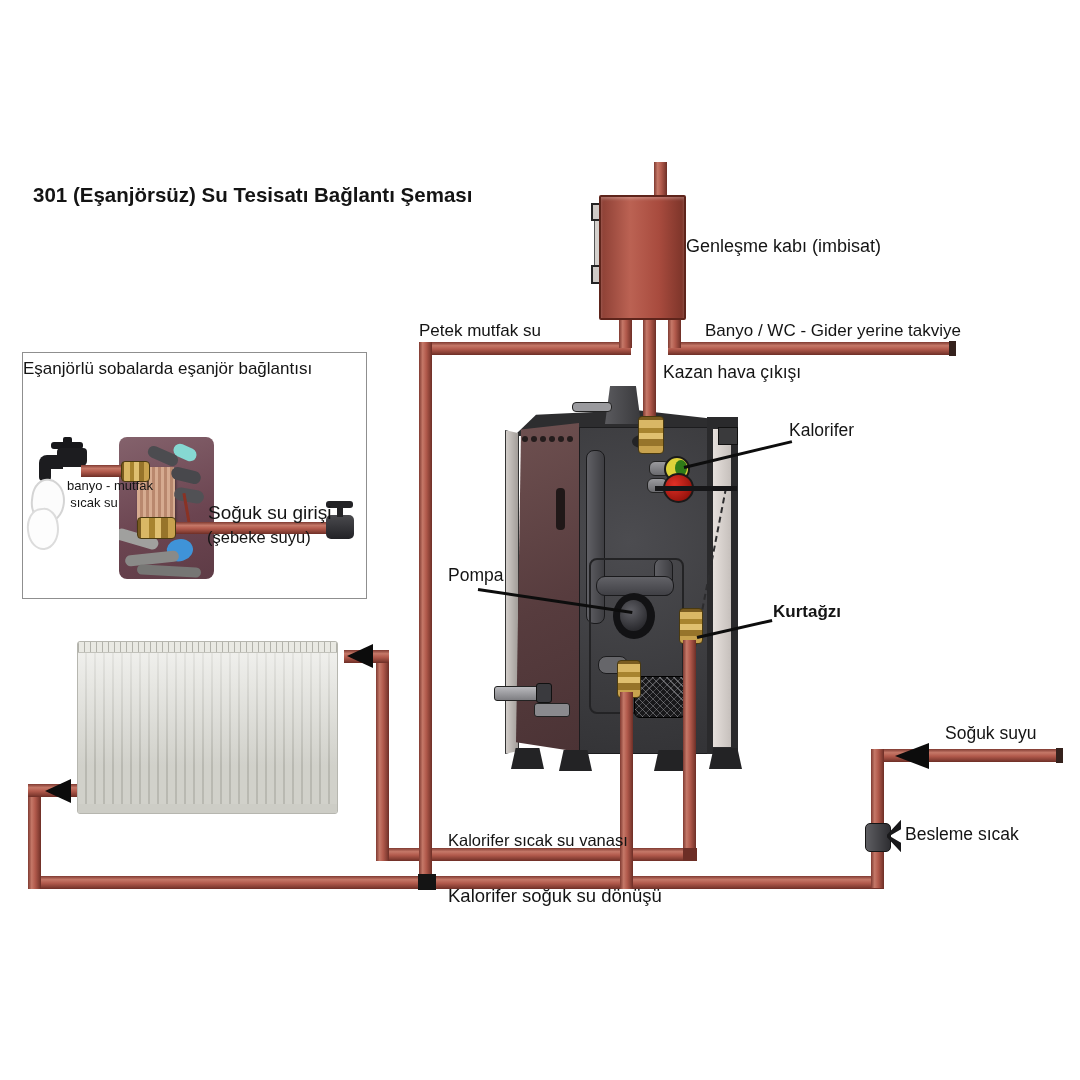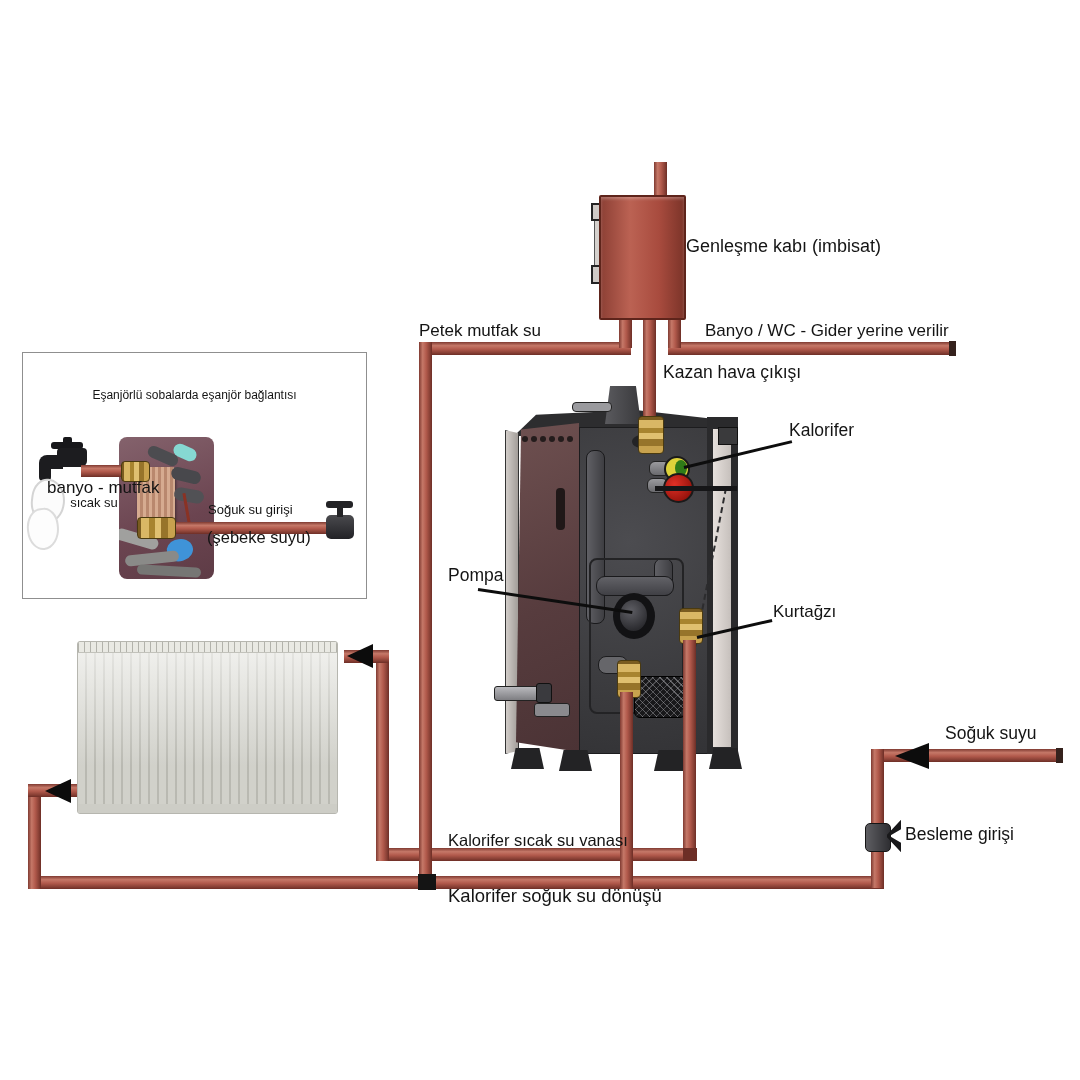--- a/index.html
+++ b/index.html
@@ -60,21 +60,21 @@
   <div class="abs" style="left:865px;top:823px;width:24px;height:27px;background:linear-gradient(to right,#5e5e62,#2e2e32);border:1px solid #151515;border-radius:5px;"></div>
   <div class="abs" style="left:887px;top:819px;width:14px;height:34px;background:#18181a;clip-path:polygon(0 46%,100% 2%,100% 30%,18% 50%,100% 70%,100% 98%,0 54%);"></div>
 
   <div class="abs" style="left:77px;top:641px;width:259px;height:171px;border:1px solid #b6b6af;border-radius:3px;background:#e6e6e0;overflow:hidden;">
     <div class="abs" style="left:0;top:0;width:100%;height:10px;background:repeating-linear-gradient(to right,#b2b2ab 0 1.5px,#e9e9e3 1.5px 6px);border-bottom:1px solid #c2c2bb;"></div>
     <div class="abs" style="left:0;top:11px;width:100%;height:151px;background:linear-gradient(to bottom,rgba(255,255,255,0.55),rgba(0,0,0,0.05) 75%),repeating-linear-gradient(to right,#dcdcd5 0 7px,#c3c3bb 7px 9px);"></div>
     <div class="abs" style="left:0;top:162px;width:100%;height:9px;background:#cdcdc6;"></div>
   </div>
 
   <div class="abs" style="left:22px;top:352px;width:343px;height:245px;border:1px solid #8f8f8f;background:#fff;">
-    <div class="lbl" style="left:0;top:36px;width:100%;text-align:center;font-size:12px;">Eşanjörlü sobalarda eşanjör bağlantısı</div>
+    <div class="lbl" style="left:0;top:7px;width:100%;text-align:left;font-size:17px;">Eşanjörlü sobalarda eşanjör bağlantısı</div>
 
     <div class="abs" style="left:96px;top:84px;width:95px;height:142px;border-radius:8px;overflow:hidden;background:linear-gradient(160deg,#84626c,#6b4450 60%,#5e3c46);">
       <div class="abs" style="left:18px;top:30px;width:38px;height:62px;border-radius:3px;background:repeating-linear-gradient(to right,#d6ab90 0 3px,#b9886e 3px 6px);box-shadow:1px 2px 3px rgba(0,0,0,0.4);"></div>
       <div class="abs" style="left:54px;top:9px;width:24px;height:13px;border-radius:7px;background:#86d8d2;transform:rotate(24deg);"></div>
       <div class="abs" style="left:28px;top:13px;width:32px;height:12px;border-radius:6px;background:#4c4c50;transform:rotate(24deg);"></div>
       <div class="abs" style="left:52px;top:32px;width:30px;height:13px;border-radius:7px;background:#48484c;transform:rotate(14deg);"></div>
       <div class="abs" style="left:55px;top:52px;width:30px;height:13px;border-radius:7px;background:#515155;transform:rotate(10deg);"></div>
       <div class="abs" style="left:66px;top:56px;width:3px;height:30px;background:#8a3224;transform:rotate(-10deg);"></div>
       <div class="abs" style="left:48px;top:102px;width:26px;height:22px;border-radius:45% 55% 50% 50%;background:#3f93d8;transform:rotate(-18deg);"></div>
       <div class="abs" style="left:-4px;top:96px;width:44px;height:12px;border-radius:6px;background:#a0a09e;transform:rotate(16deg);"></div>
@@ -86,29 +86,29 @@
     <div class="abs" style="left:40px;top:84px;width:9px;height:9px;background:#17171a;border-radius:2px;"></div>
     <div class="abs" style="left:34px;top:95px;width:30px;height:19px;background:#1c1c1f;border-radius:4px 4px 6px 2px;"></div>
     <div class="abs" style="left:16px;top:102px;width:24px;height:14px;background:#1c1c1f;border-radius:8px 0 0 2px;"></div>
     <div class="abs" style="left:16px;top:112px;width:12px;height:16px;background:#1c1c1f;border-radius:0 0 4px 4px;"></div>
 
     <div class="abs" style="left:8px;top:126px;width:30px;height:40px;border:2px solid #d4d4d4;border-radius:45% 55% 50% 50%;background:#fcfcfc;transform:rotate(7deg);"></div>
     <div class="abs" style="left:4px;top:155px;width:28px;height:38px;border:2px solid #dcdcdc;border-radius:50% 45% 55% 50%;background:#fdfdfd;transform:rotate(-6deg);"></div>
 
     <div class="ph" style="left:58px;top:112px;width:44px;height:12px;"></div>
     <div class="brass-h" style="left:98px;top:108px;width:27px;height:19px;"></div>
-    <div class="lbl" style="left:24px;top:126px;width:110px;font-size:17px;">banyo - mutfak</div>
+    <div class="lbl" style="left:32px;top:126px;width:110px;text-align:center;font-size:13px;">banyo - mutfak</div>
     <div class="lbl" style="left:16px;top:143px;width:110px;text-align:center;font-size:13px;">sıcak su</div>
 
     <div class="ph" style="left:146px;top:169px;width:166px;height:12px;"></div>
     <div class="brass-h" style="left:114px;top:164px;width:37px;height:20px;"></div>
     <div class="abs" style="left:303px;top:162px;width:28px;height:24px;background:linear-gradient(#4a4a4e,#222226);border-radius:5px;"></div>
     <div class="abs" style="left:314px;top:153px;width:6px;height:11px;background:#232326;"></div>
     <div class="abs" style="left:303px;top:148px;width:27px;height:7px;background:#232326;border-radius:3px;"></div>
-    <div class="lbl" style="left:185px;top:150px;font-size:13px;">Soğuk su girişi</div>
+    <div class="lbl" style="left:185px;top:150px;font-size:19px;">Soğuk su girişi</div>
     <div class="lbl" style="left:184px;top:175px;font-size:16.5px;">(şebeke suyu)</div>
   </div>
 
   <div class="abs" style="left:506px;top:410px;width:231px;height:26px;background:#2d2d2f;clip-path:polygon(4% 95%,13% 18%,56% 0,98% 42%,95% 100%,4% 100%);"></div>
   <div class="abs" style="left:605px;top:386px;width:36px;height:38px;background:linear-gradient(to right,#5a5a5e,#39393c);clip-path:polygon(14% 0,86% 0,100% 100%,0 100%);"></div>
   <div class="abs" style="left:572px;top:402px;width:38px;height:8px;background:#9a9a9e;border:1px solid #222;border-radius:4px;"></div>
 
   <div class="abs" style="left:505px;top:430px;width:12px;height:322px;background:linear-gradient(to right,#d2cdc9,#a29d99);border:1px solid #333;clip-path:polygon(0 0,100% 1%,100% 99%,0 100%);"></div>
   <div class="abs" style="left:516px;top:423px;width:63px;height:329px;background:linear-gradient(155deg,#6e5050,#573c3e 55%,#4b3335);clip-path:polygon(8% 2%,100% 0,100% 100%,0 97%);"></div>
   <div class="abs" style="left:522px;top:436px;width:54px;height:10px;display:flex;gap:3px;">
@@ -166,26 +166,27 @@
   <div class="pv" style="left:668px;top:314px;height:34px;"></div>
   <div class="abs" style="left:594px;top:214px;width:5px;height:58px;background:#d5d1cd;border:1px solid #555;"></div>
   <div class="abs" style="left:591px;top:203px;width:10px;height:14px;background:#cfcac6;border:2px solid #242424;"></div>
   <div class="abs" style="left:591px;top:265px;width:10px;height:15px;background:#cfcac6;border:2px solid #242424;"></div>
   <div class="abs" style="left:599px;top:195px;width:83px;height:121px;border:2px solid #5e241b;border-radius:2px;background:linear-gradient(to right,#8d4035,#bb6253 35%,#a84b3e 70%,#7c3429);box-shadow:inset 0 2px 3px rgba(255,255,255,0.25);"></div>
 
   <div class="pointer" style="left:684px;top:466px;width:111px;transform:rotate(-13.5deg);"></div>
   <div class="pointer" style="left:478px;top:588px;width:156px;transform:rotate(8.5deg);"></div>
   <div class="pointer" style="left:697px;top:636px;width:77px;transform:rotate(-12.8deg);"></div>
 
+  <div class="lbl" style="left:33px;top:184px;font-size:20.5px;font-weight:bold;">301 (Eşanjörsüz) Su Tesisatı Bağlantı Şeması</div>
 
   <div class="lbl" style="left:686px;top:237px;font-size:18px;">Genleşme kabı (imbisat)</div>
-  <div class="lbl" style="left:705px;top:322px;">Banyo / WC - Gider yerine verilir</div>
+  <div class="lbl" style="left:705px;top:322px;">Banyo / WC - Gider yerine takviye</div>
   <div class="lbl" style="left:419px;top:322px;">Petek mutfak su</div>
   <div class="lbl" style="left:663px;top:363px;font-size:17.5px;">Kazan hava çıkışı</div>
   <div class="lbl" style="left:789px;top:421px;font-size:17.5px;">Kalorifer</div>
   <div class="lbl" style="left:448px;top:566px;font-size:17.5px;">Pompa</div>
-  <div class="lbl" style="left:773px;top:603px;">Kurtağzı</div>
+  <div class="lbl" style="left:773px;top:603px;font-weight:bold;">Kurtağzı</div>
   <div class="lbl" style="left:945px;top:724px;font-size:17.5px;">Soğuk suyu</div>
-  <div class="lbl" style="left:905px;top:825px;font-size:17.5px;">Besleme girişi</div>
+  <div class="lbl" style="left:905px;top:825px;font-size:17.5px;">Besleme sıcak</div>
   <div class="lbl" style="left:448px;top:831px;font-size:16.5px;">Kalorifer sıcak su vanası</div>
   <div class="lbl" style="left:448px;top:886px;font-size:18.5px;">Kalorifer soğuk su dönüşü</div>
 
 </div>
 
 </body></html>

